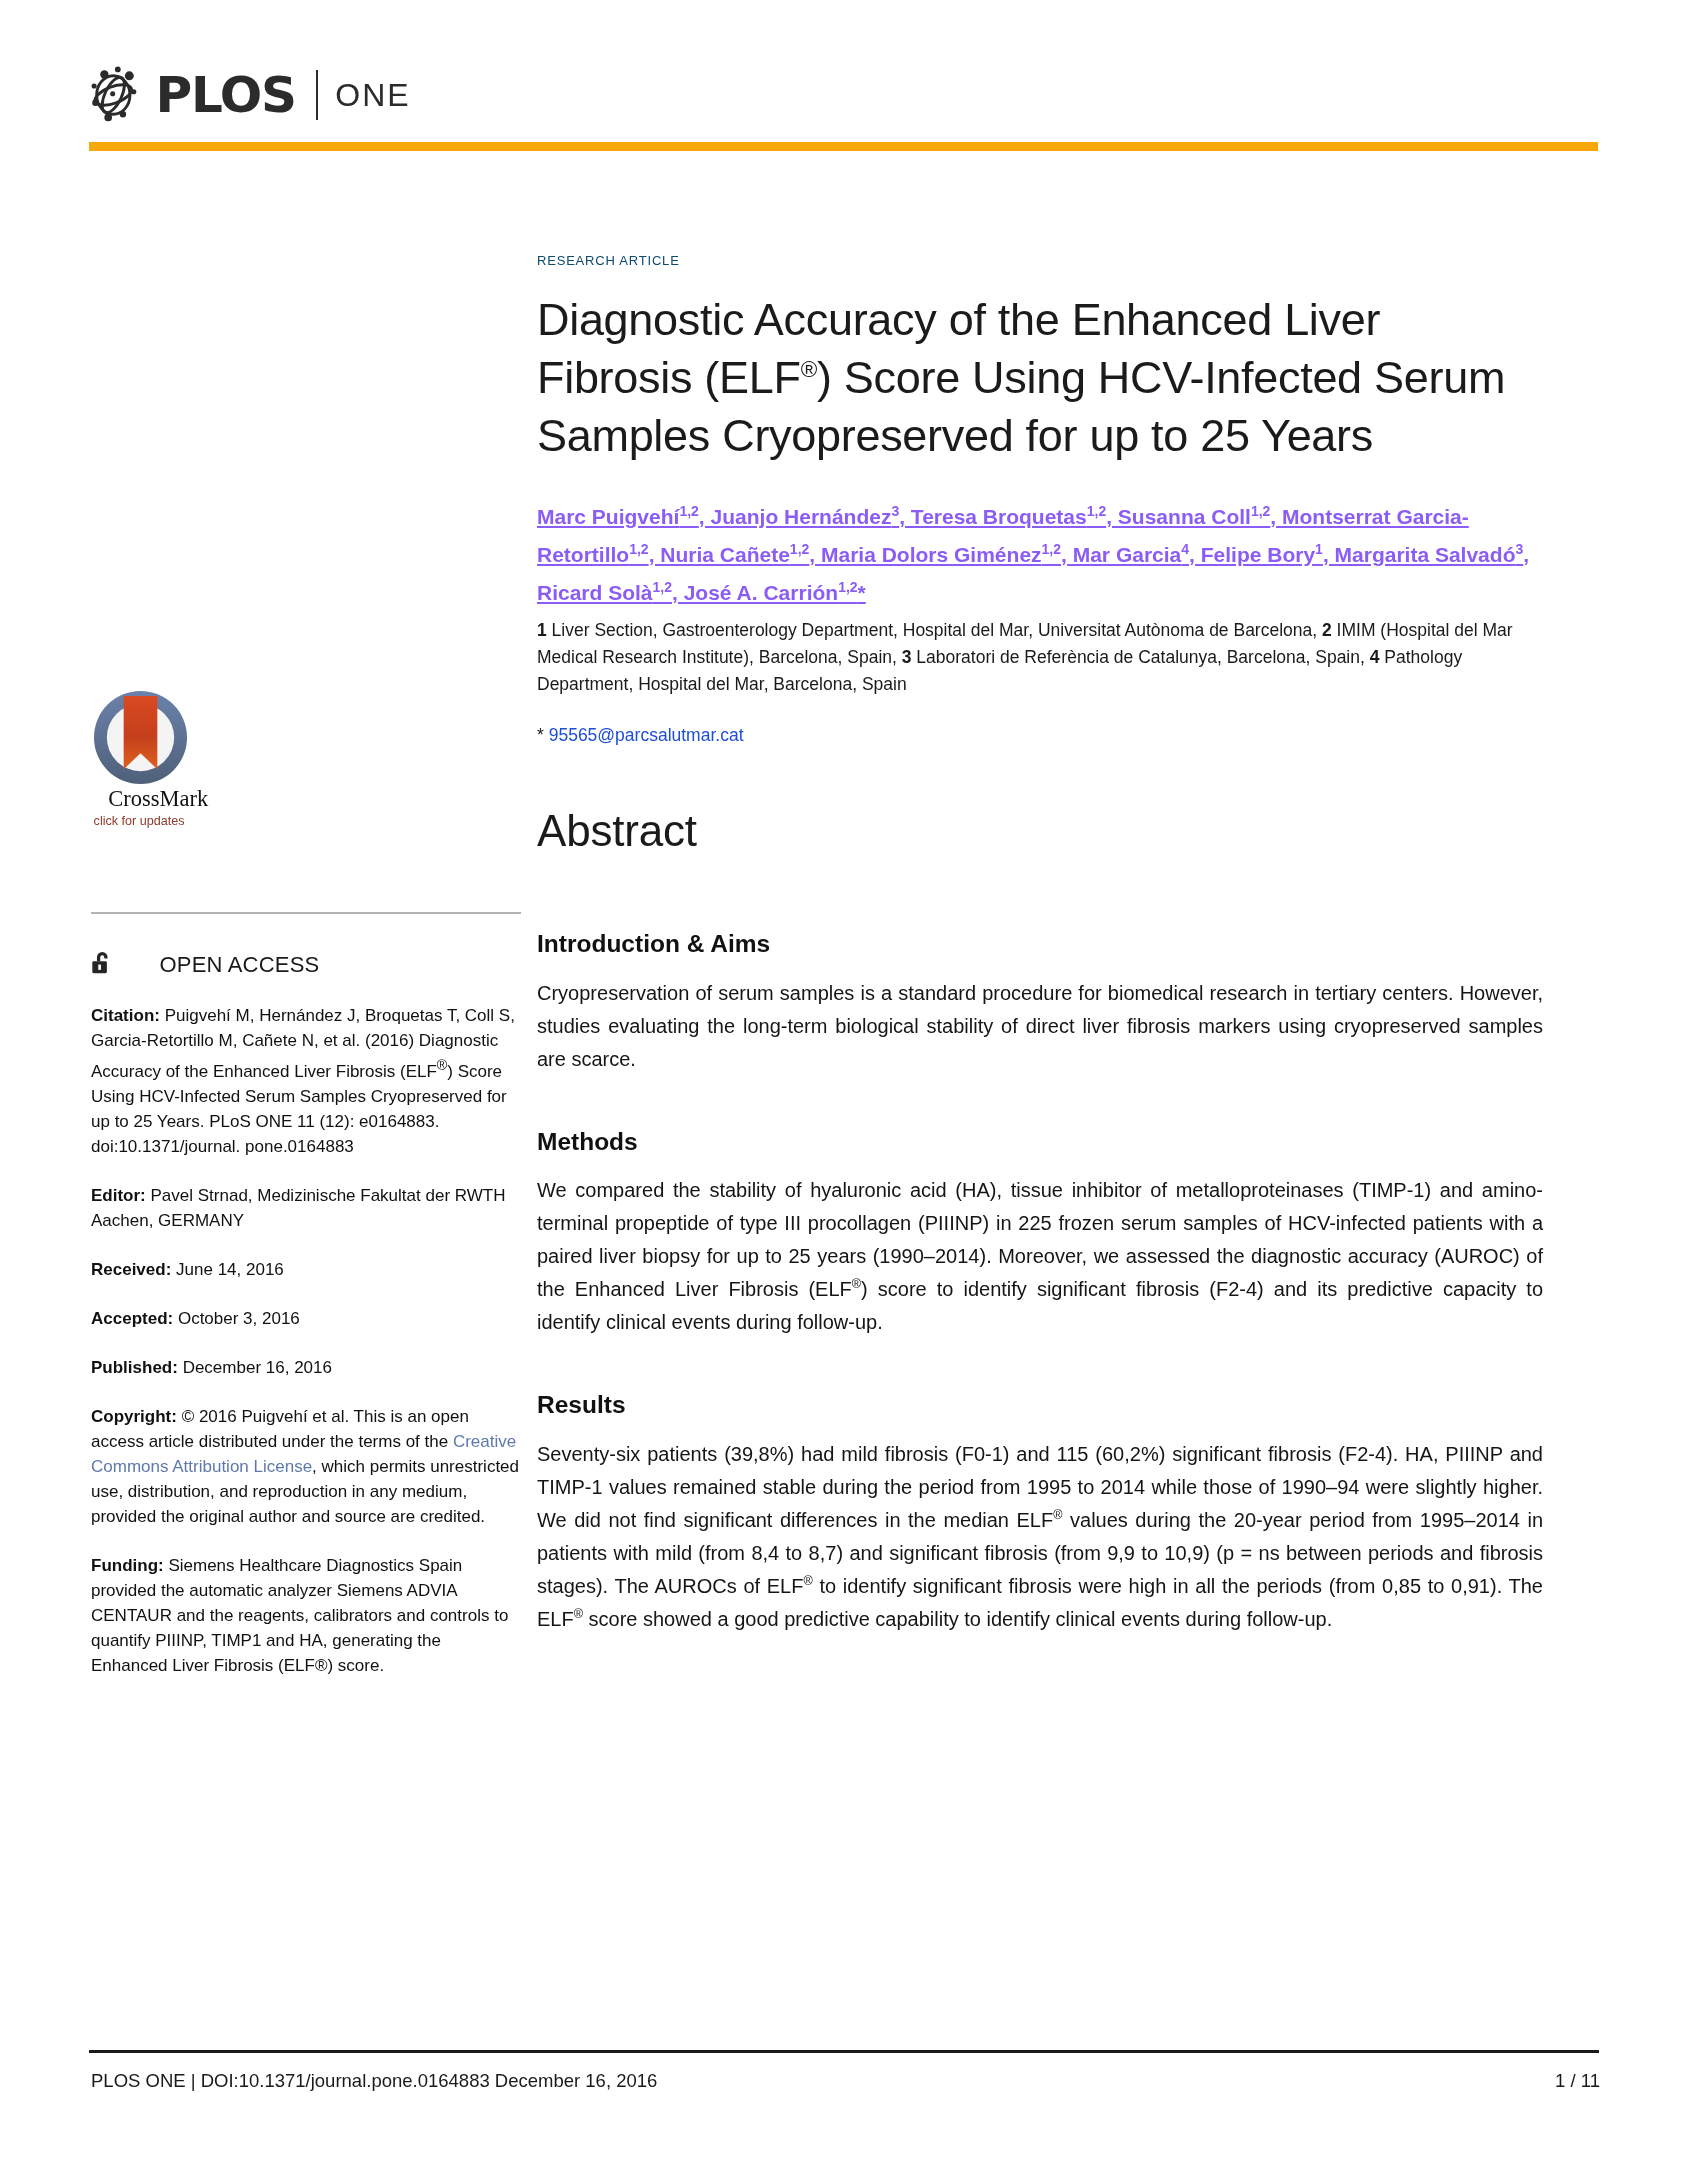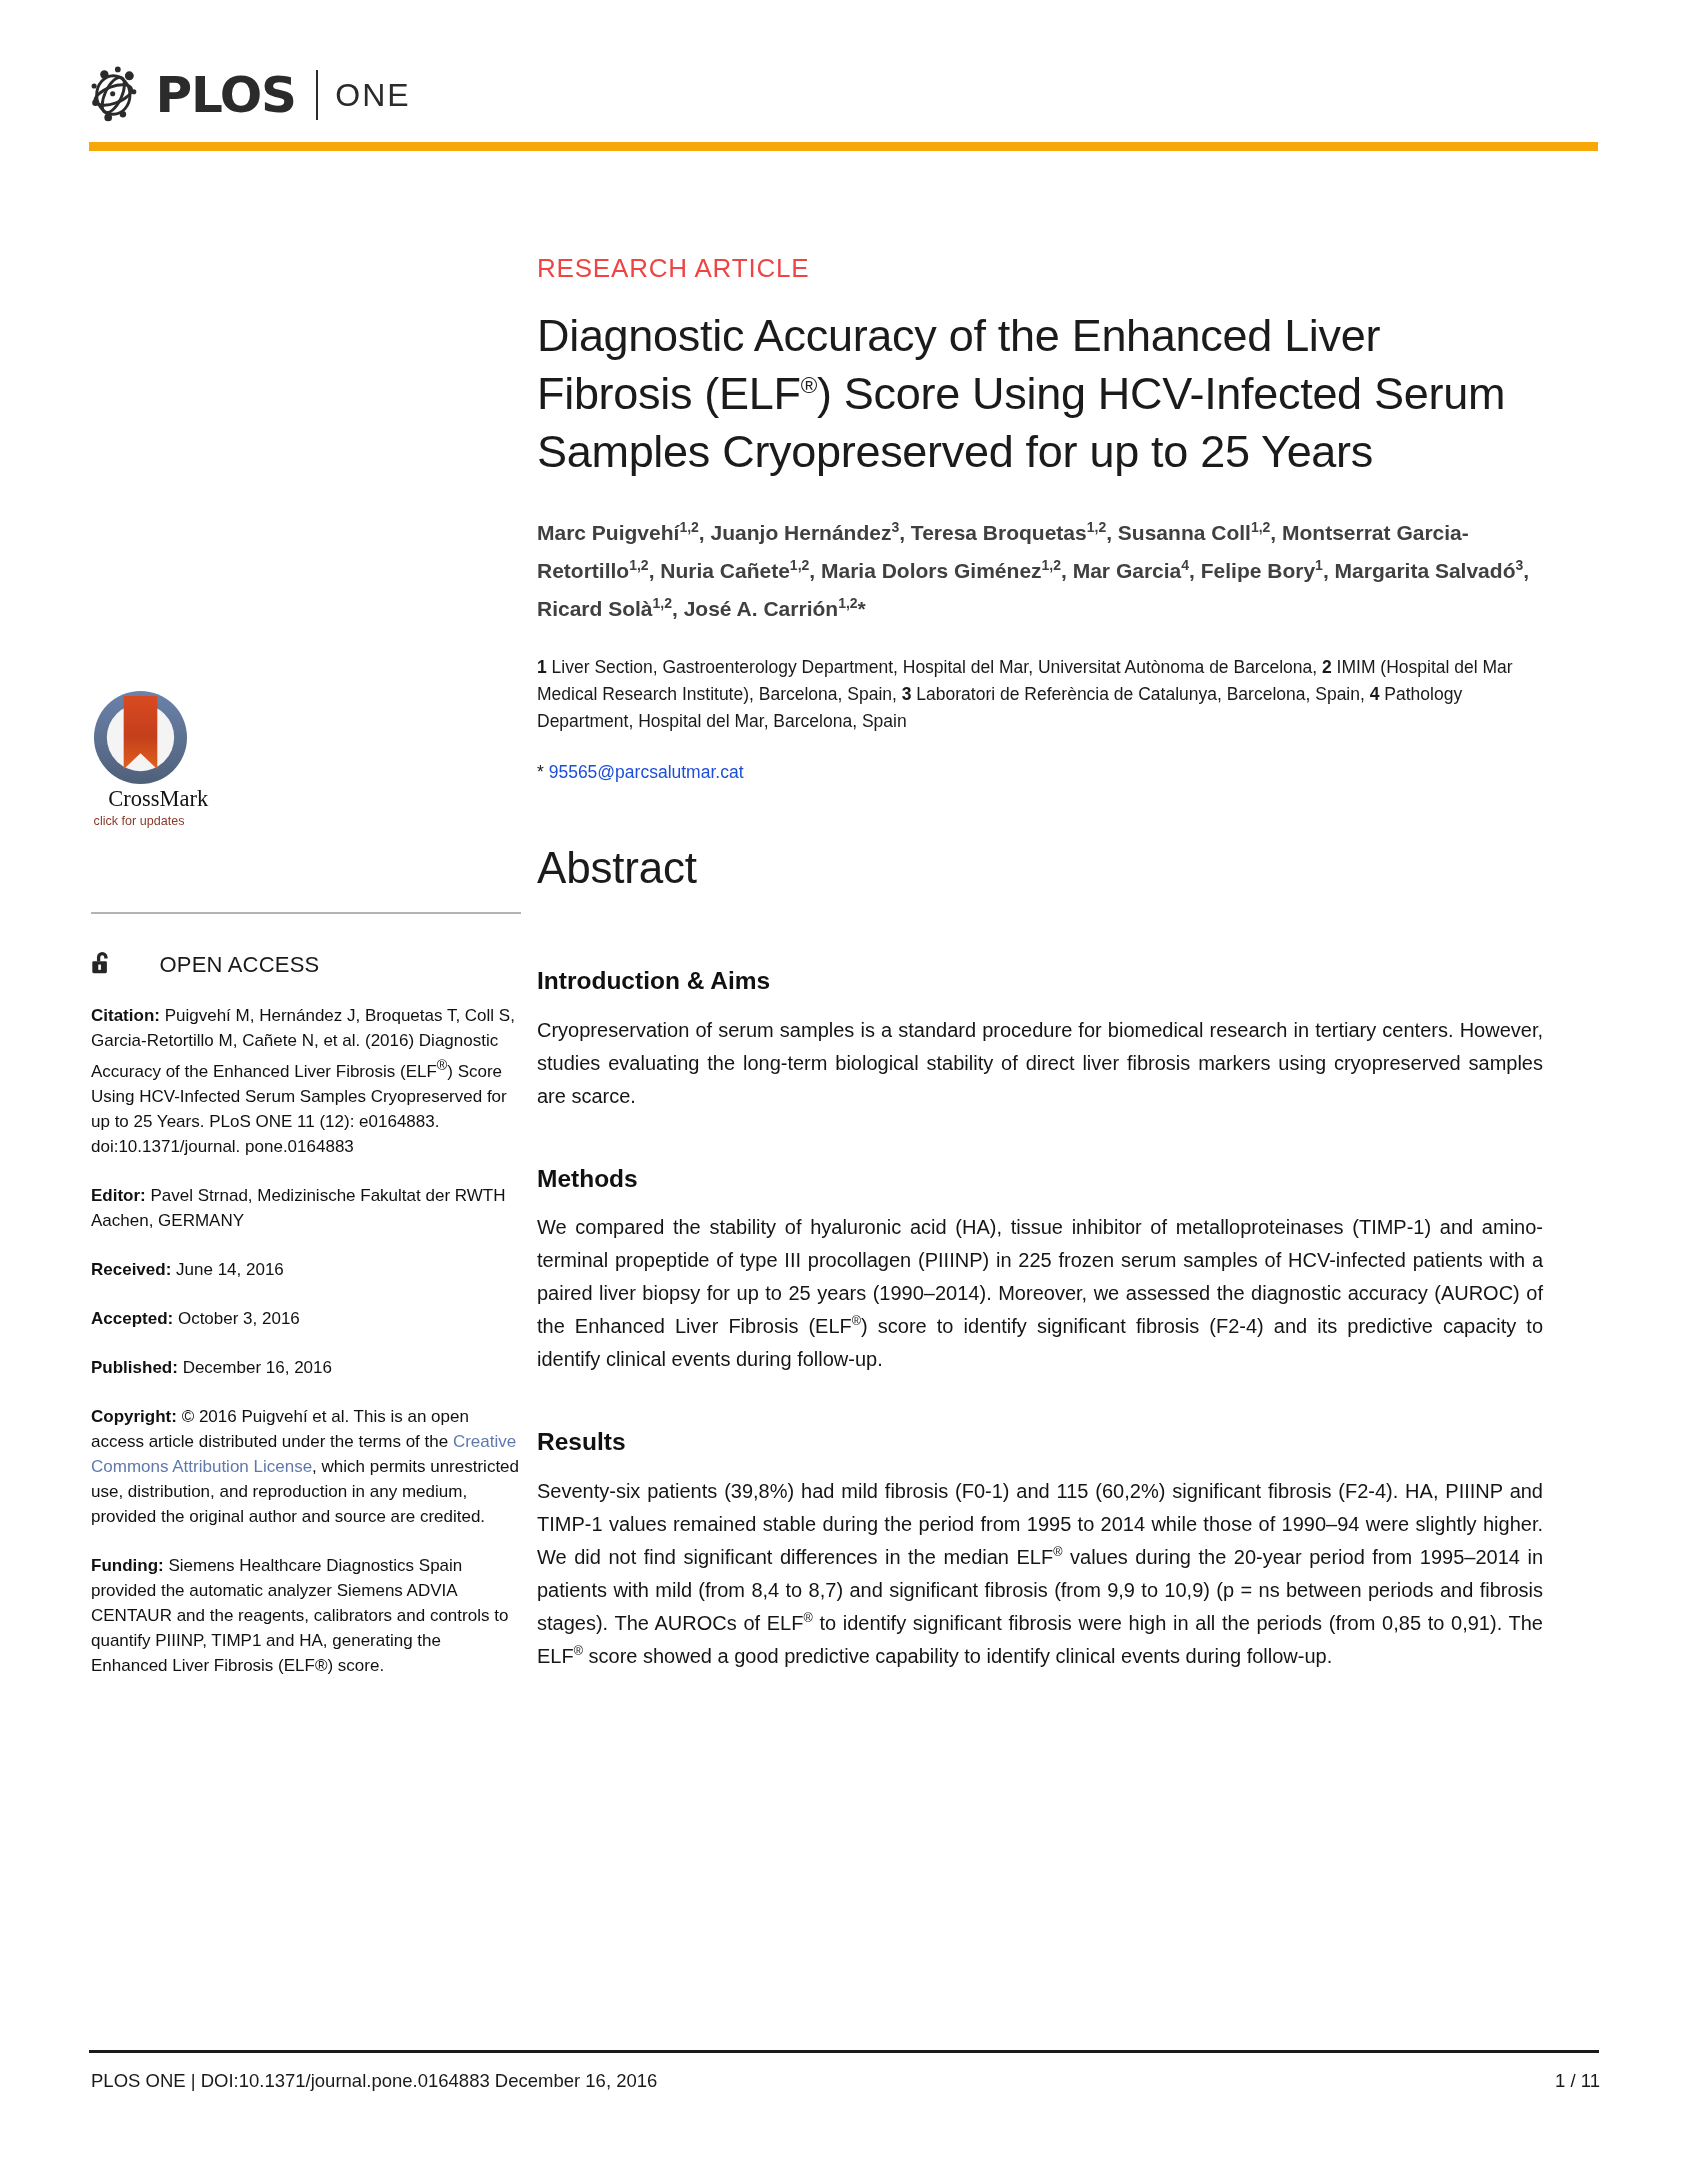--- a/index.html
+++ b/index.html
@@ -129,43 +129,44 @@
 
   
   .main {
     position: absolute;
     left: 537px;
     top: 253px;
     width: 1006px;
   }
   .kicker {
     font-family: "Liberation Sans", sans-serif;
-    font-size: 26px;
+    font-size: 13px;
     letter-spacing: 0.8px;
-    color: #ef4444;
+    color: #0c4a6e;
     margin-bottom: 22.5px;
   }
   h1.title {
     font-family: "Liberation Sans", sans-serif;
     font-weight: 400;
     font-size: 45px;
     line-height: 58px;
     letter-spacing: -0.3px;
     color: #1b1b1b;
     margin: 0 0 30px 0;
   }
   h1.title sup { font-size: 22.5px; vertical-align: super; line-height: 0; }
 
   .authors {
     font-family: "Liberation Sans", sans-serif;
     font-weight: 700;
     font-size: 21px;
     line-height: 32px;
-    color: #404040;
-    margin-bottom: 29px;
+    color: #8b5cf6;
+    margin-bottom: 8px;
+    text-decoration: underline;
   }
   .authors sup { font-size: 14px; font-weight: 700; }
 
   .affiliations {
     font-family: "Liberation Sans", sans-serif;
     font-size: 17.5px;
     line-height: 27px;
     color: #1a1a1a;
     margin-bottom: 24px;
   }

